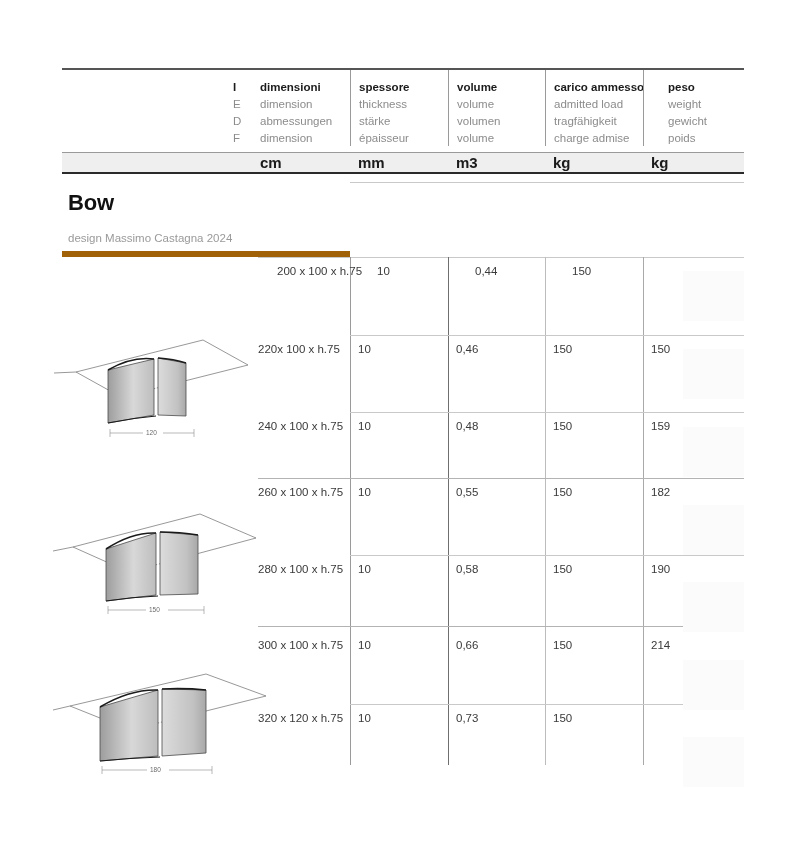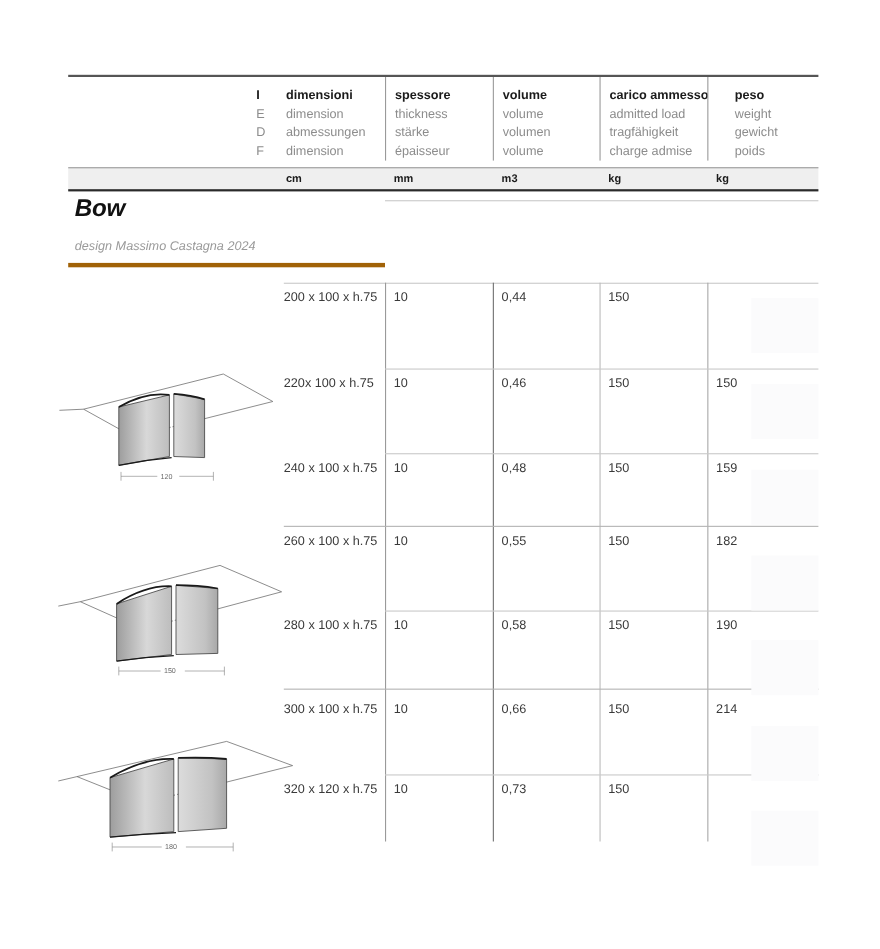--- a/index.html
+++ b/index.html
@@ -70,42 +70,41 @@
     height: 22px;
     background: #efefef;
     border-top: 1px solid #9a9a9a;
     border-bottom: 2px solid #2a2a2a;
     box-sizing: border-box;
     display: flex;
     align-items: center;
   }
   .units .u {
     box-sizing: border-box;
-    font-size: 10px;
+    font-size: 15px;
     font-weight: bold;
     color: #1b1b1b;
     padding-left: 8px;
   }
   .u-spacer { width: 190px; }
   .u-cm     { width: 98px; }
   .u-mm     { width: 98px; }
   .u-m3     { width: 97px; }
   .u-kg1    { width: 98px; }
   .u-kg2    { width: 101px; }
 
   
   .title-block {
     position: absolute;
     left: 62px;
-    top: 168px;
+    top: 182px;
     width: 288px;
     height: 75px;
-    border-bottom: 4px solid #a16207;
-    box-sizing: border-box;
-    font-style: italic;
+    border-bottom: 6px solid #a16207;
+    box-sizing: border-box;
   }
   .prod-title {
     position: absolute;
     left: 6px;
     top: 8px;
     font-size: 22px;
     font-weight: bold;
     color: #111;
     letter-spacing: -0.2px;
   }
@@ -285,21 +284,21 @@
     <div class="hrule inner" style="top:447px;"></div>
 
     <div class="swatch" style="top:14px;"></div>
     <div class="swatch" style="top:92px;"></div>
     <div class="swatch" style="top:170px;"></div>
     <div class="swatch" style="top:248px;"></div>
     <div class="swatch" style="top:325px;"></div>
     <div class="swatch" style="top:403px;"></div>
     <div class="swatch" style="top:480px;"></div>
 
-    <div class="trow" style="top:0px;height:78px;">
+    <div class="trow" style="top:0px;height:78px;margin-left:19px;">
       <div class="cell dim">200 x 100 x h.75</div>
       <div class="cell thick">10</div>
       <div class="cell vol">0,44</div>
       <div class="cell load">150</div>
     </div>
 
     <div class="trow" style="top:78px;height:77px;">
       <div class="cell dim">220x 100 x h.75</div>
       <div class="cell thick">10</div>
       <div class="cell vol">0,46</div>

